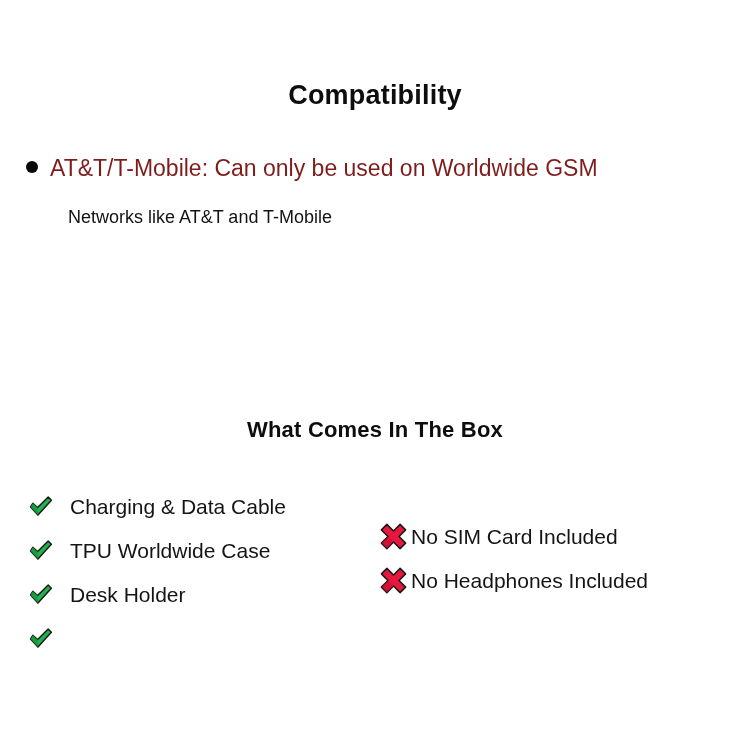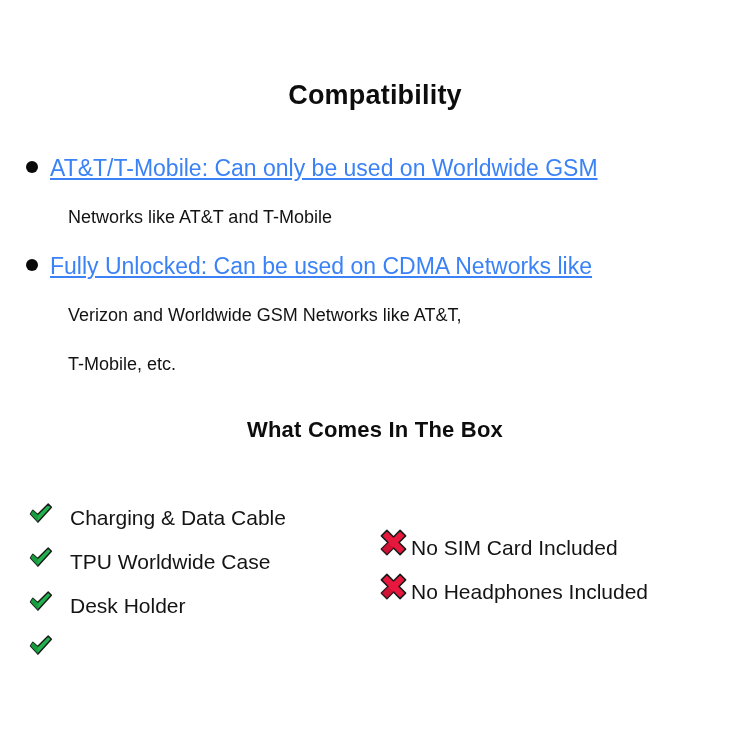--- a/index.html
+++ b/index.html
@@ -45,23 +45,22 @@
   .compat-block {
     position: absolute;
     top: 144px;
     left: 26px;
     width: 706px;
   }
   .compat-item {
     display: block;
     font-size: 23px;
     line-height: 49px;
-    color: #3b82f6;
+    color: #7f1d1d;
     white-space: nowrap;
-    text-decoration: underline;
   }
   .compat-item .bullet-dot {
     display: inline-block;
     width: 12px;
     height: 12px;
     border-radius: 50%;
     background: #0a0a0a;
     vertical-align: 3px;
     margin-right: 12px;
   }
@@ -81,21 +80,21 @@
   .col-included {
     top: 484px;
     left: 26px;
   }
   .col-excluded {
     top: 514px;
     left: 378px;
   }
   .box-row {
     display: flex;
-    align-items: flex-end;
+    align-items: center;
     height: 44px;
     white-space: nowrap;
   }
   .box-row .row-label {
     font-size: 21px;
     color: #141414;
     line-height: 1;
   }
   .col-included .row-label { margin-left: 15px; }
   .col-excluded .row-label { margin-left: 2px; }
@@ -114,25 +113,20 @@
 
   <div class="section-heading heading-compatibility">Compatibility</div>
 
   <div class="compat-block">
 
     <div>
       <span class="compat-item"><span class="bullet-dot"></span><span>AT&amp;T/T-Mobile: Can only be used on Worldwide GSM</span></span>
       <span class="compat-cont">Networks like AT&amp;T and T-Mobile</span>
     </div>
 
-    <div>
-      <span class="compat-item"><span class="bullet-dot"></span><span>Fully Unlocked: Can be used on CDMA Networks like</span></span>
-      <span class="compat-cont">Verizon and Worldwide GSM Networks like AT&amp;T,</span>
-      <span class="compat-cont">T-Mobile, etc.</span>
-    </div>
 
   </div>
 
   <div class="section-heading heading-box">What Comes In The Box</div>
 
   <div class="box-col col-included">
 
     <div class="box-row">
       <svg class="mark-icon mark-check" viewBox="0 0 32 32">
         <path d="M5 16.5 L7.5 12.5 L12.8 17.2 L24.5 5.5 L28 9.2 L13.2 25.5 Z" fill="#22b14c" stroke="#1a1a1a" stroke-width="1.6" stroke-linejoin="round"></path>

